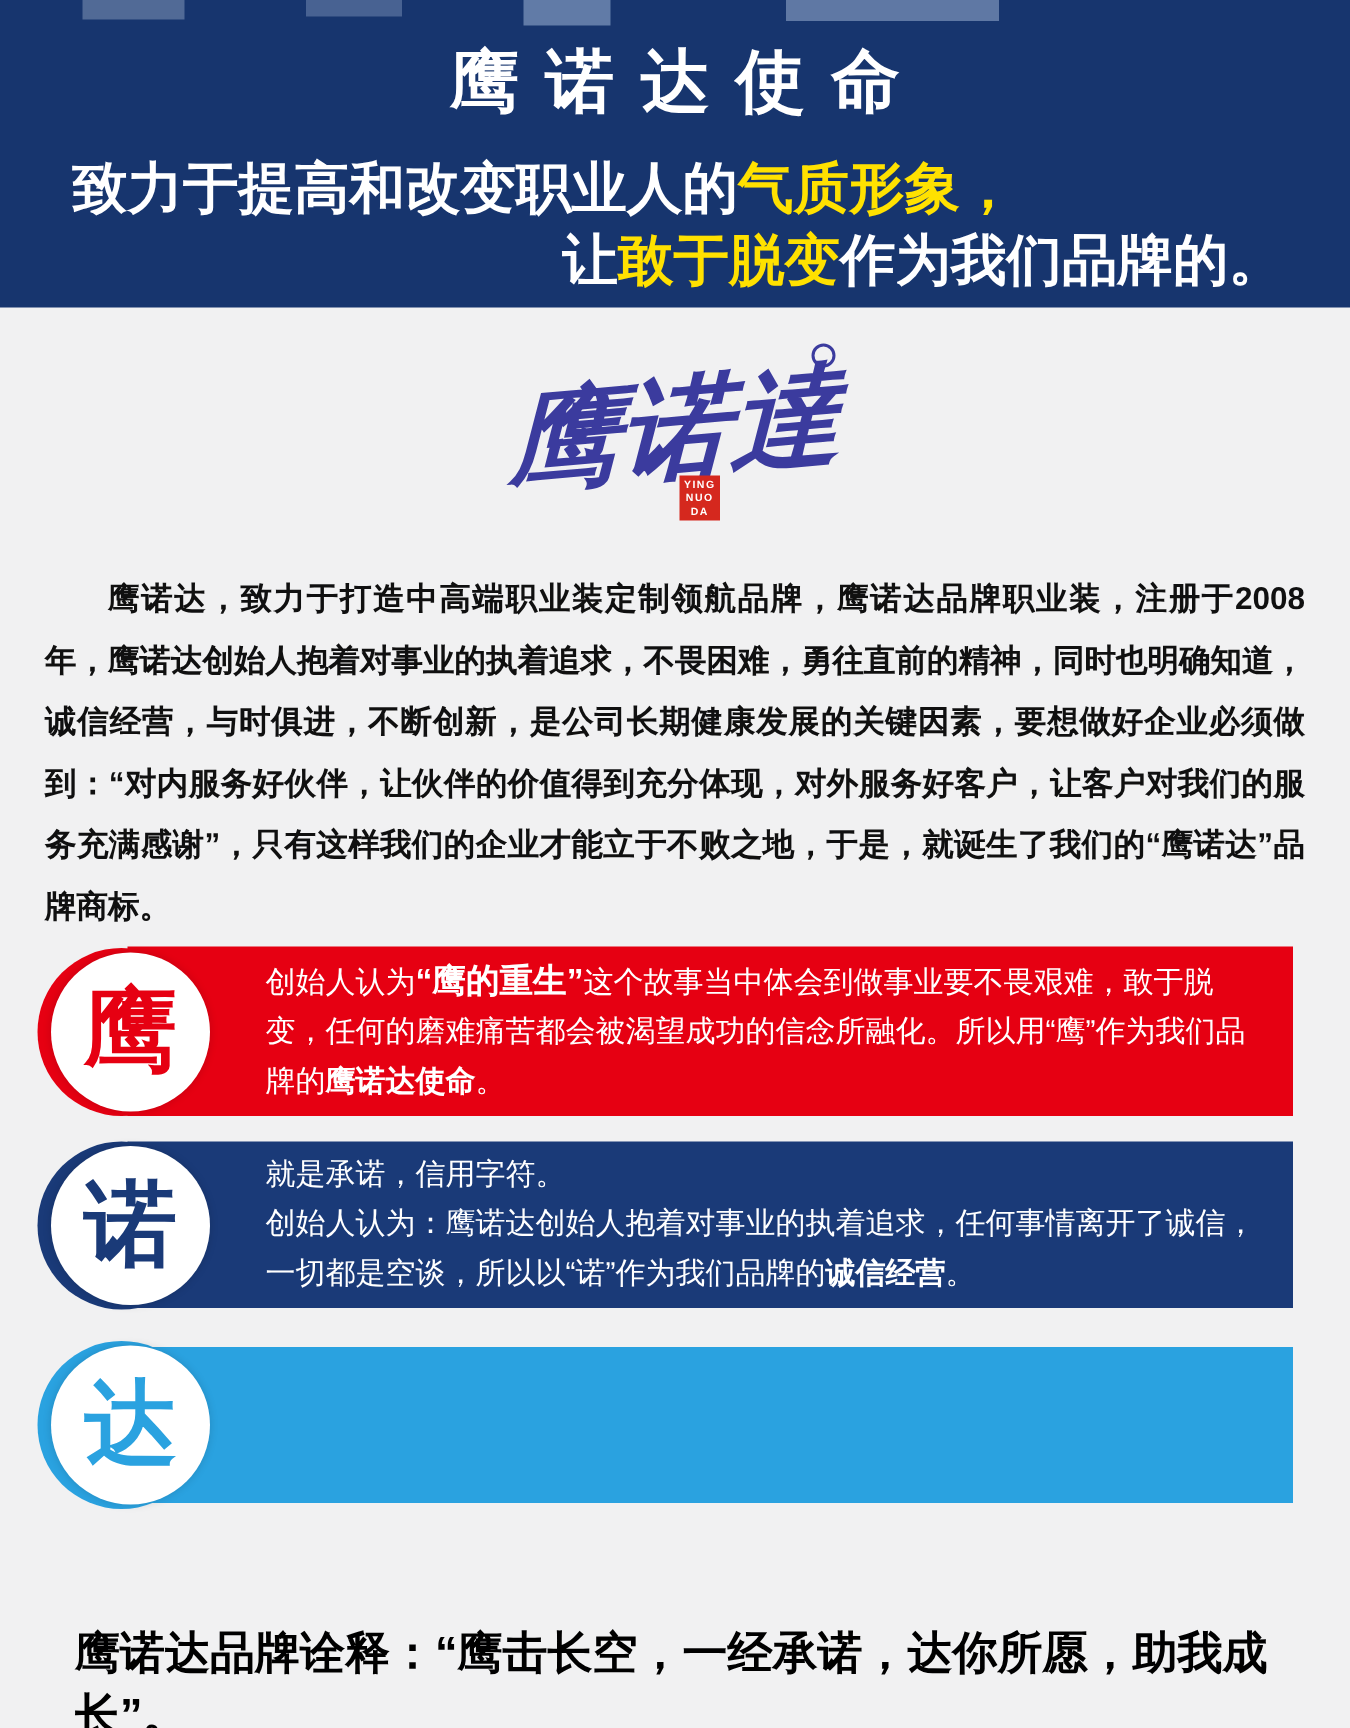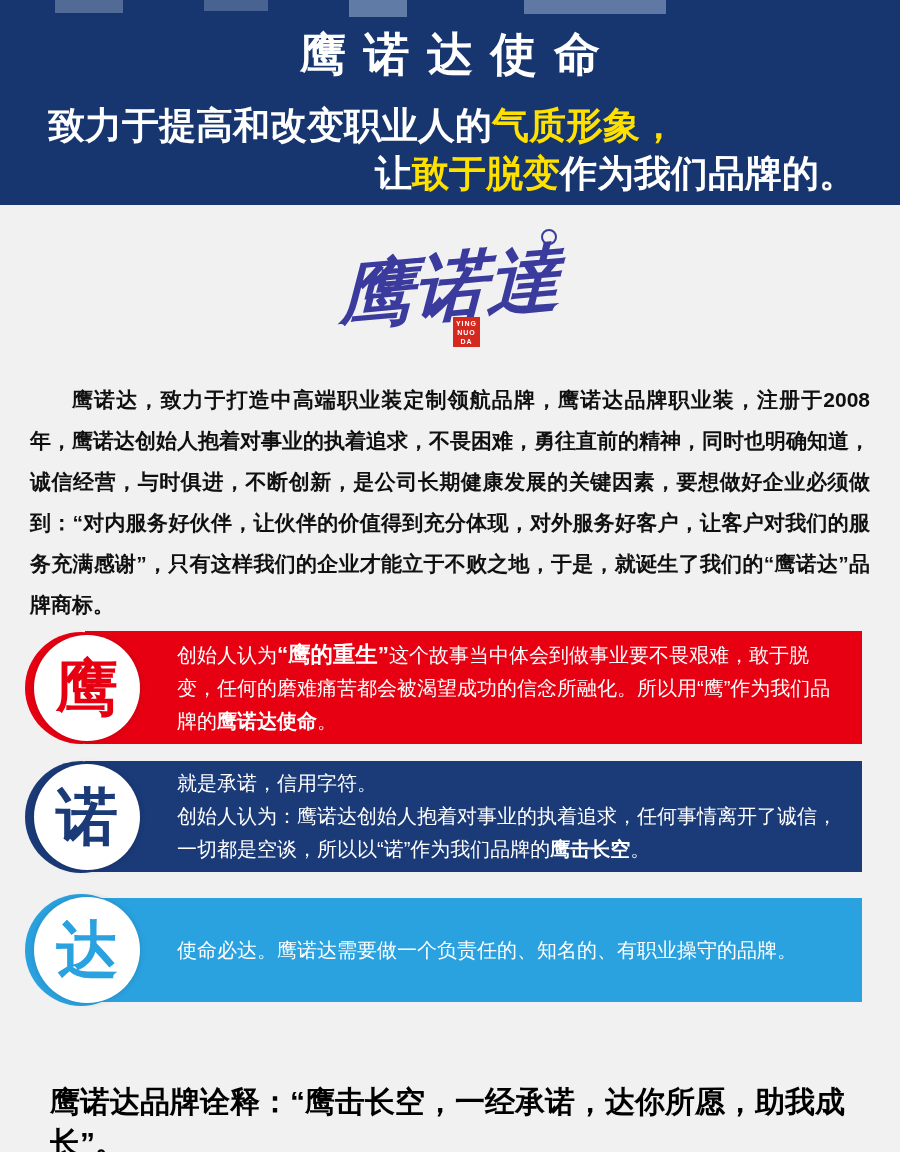--- a/index.html
+++ b/index.html
@@ -162,31 +162,30 @@
 
   <div class="banner banner-nuo" style="background-color: rgb(26, 58, 120);">
     <div class="badge">
       <div class="badge-ring" style="background-color: rgb(26, 58, 120);"></div>
       <div class="badge-inner">
         <span class="badge-char" style="color: rgb(26, 58, 120);">诺</span>
       </div>
     </div>
     <div class="banner-text">
         <p><span>就是承诺，信用字符。</span></p>
-        <p><span>创始人认为：鹰诺达创始人抱着对事业的执着追求，任何事情离开了诚信，一切都是空谈，所以以“诺”作为我们品牌的</span><span class="seg-bold">鹰击长空</span><span>。</span></p>
+        <p><span>创始人认为：鹰诺达创始人抱着对事业的执着追求，任何事情离开了诚信，一切都是空谈，所以以“诺”作为我们品牌的</span><span class="seg-bold">诚信经营</span><span>。</span></p>
       </div>
   </div>
 
   <div class="banner banner-da" style="background-color: rgb(42, 162, 224);">
     <div class="badge">
       <div class="badge-ring" style="background-color: rgb(42, 162, 224);"></div>
       <div class="badge-inner">
         <span class="badge-char" style="color: rgb(42, 162, 224);">达</span>
       </div>
     </div>
     <div class="banner-text">
-        <p><span>使命必达。鹰诺达需要做一个负责任的、知名的、有职业操守的品牌。</span></p>
       </div>
   </div>
 
 </div>
 
 <div class="tagline">鹰诺达品牌诠释：“鹰击长空，一经承诺，达你所愿，助我成长”。</div>
 
 </body></html>

